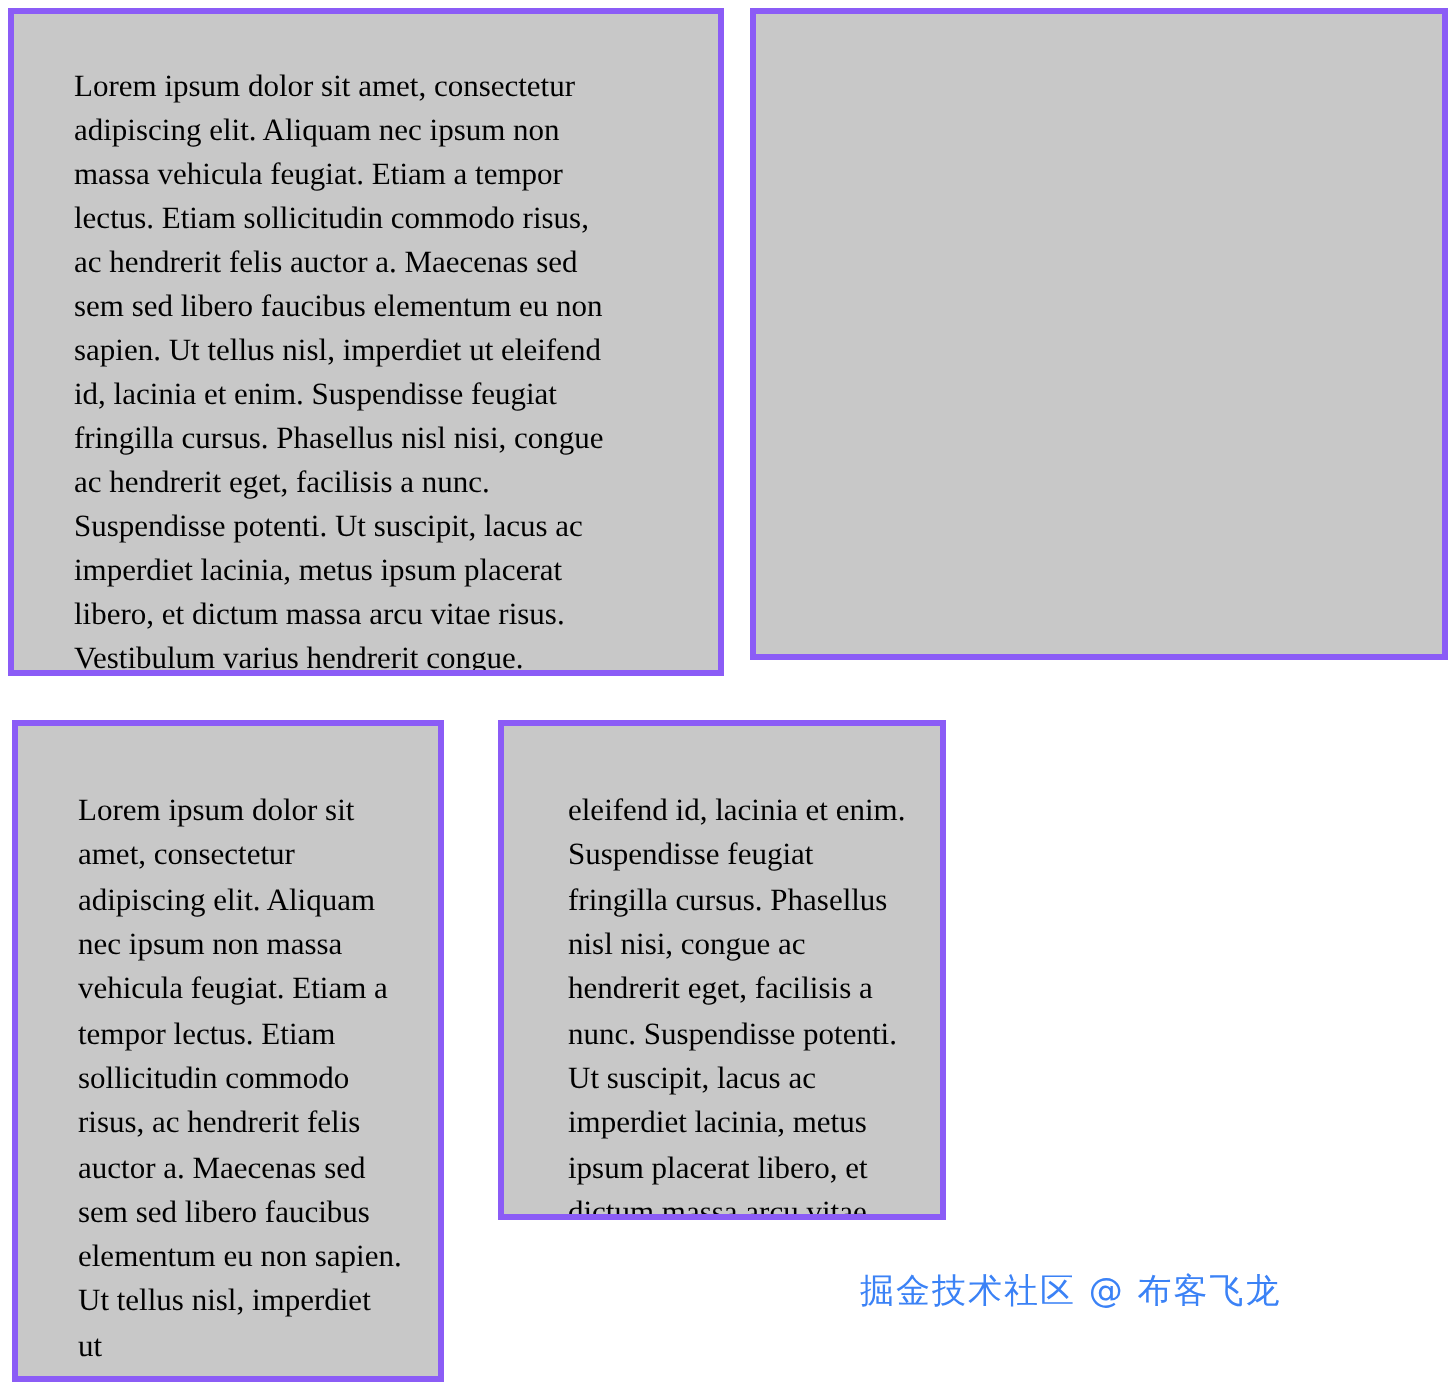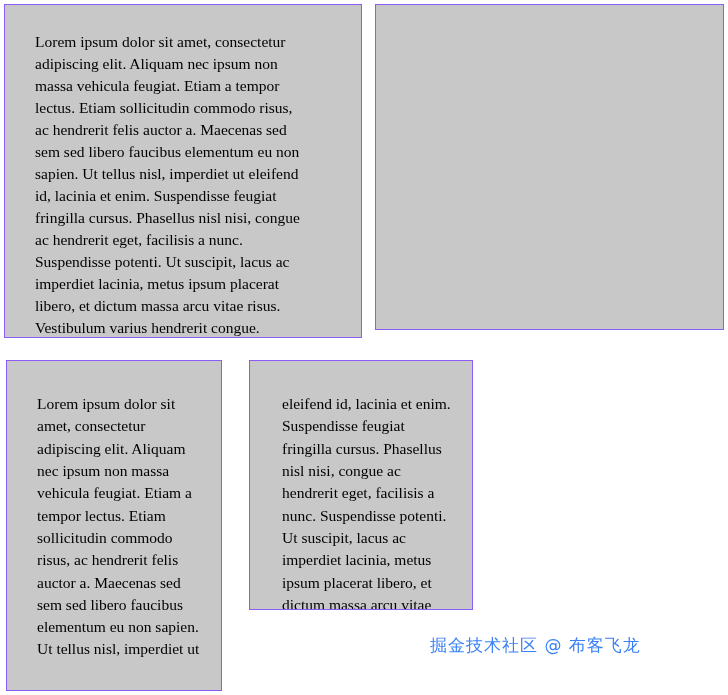--- a/index.html
+++ b/index.html
@@ -10,21 +10,21 @@
   body {
     width: 728px;
     height: 695px;
     position: relative;
     font-family: "Liberation Serif", serif;
     overflow: hidden;
   }
   .box {
     position: absolute;
     background: #c8c8c8;
-    border: 1px solid #8b5cf6;
+    border: 3px solid #8b5cf6;
     box-sizing: border-box;
     overflow: hidden;
   }
   
   #box-top-left {
     left: 4px;
     top: 4px;
     width: 358px;
     height: 334px;
   }

